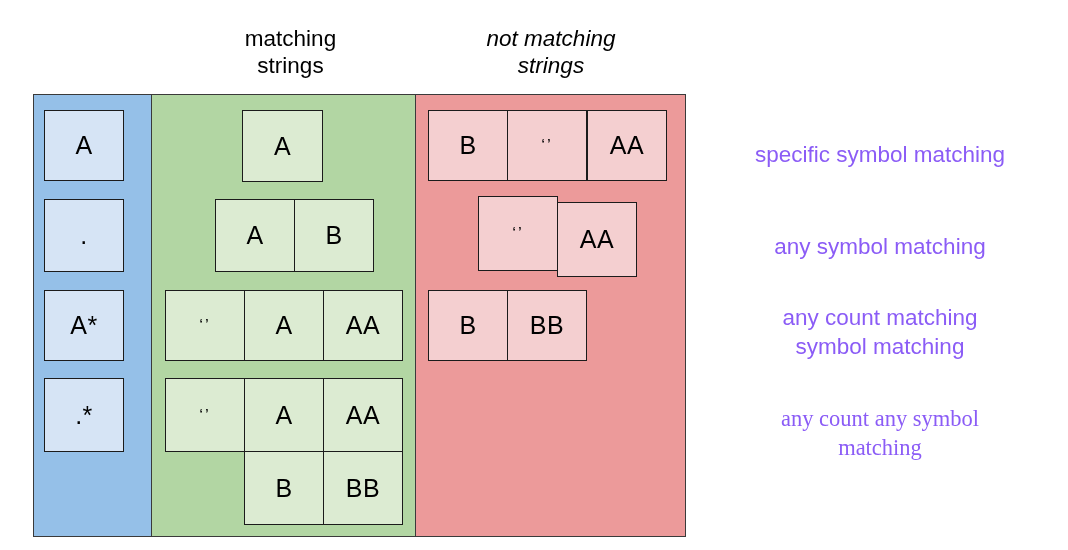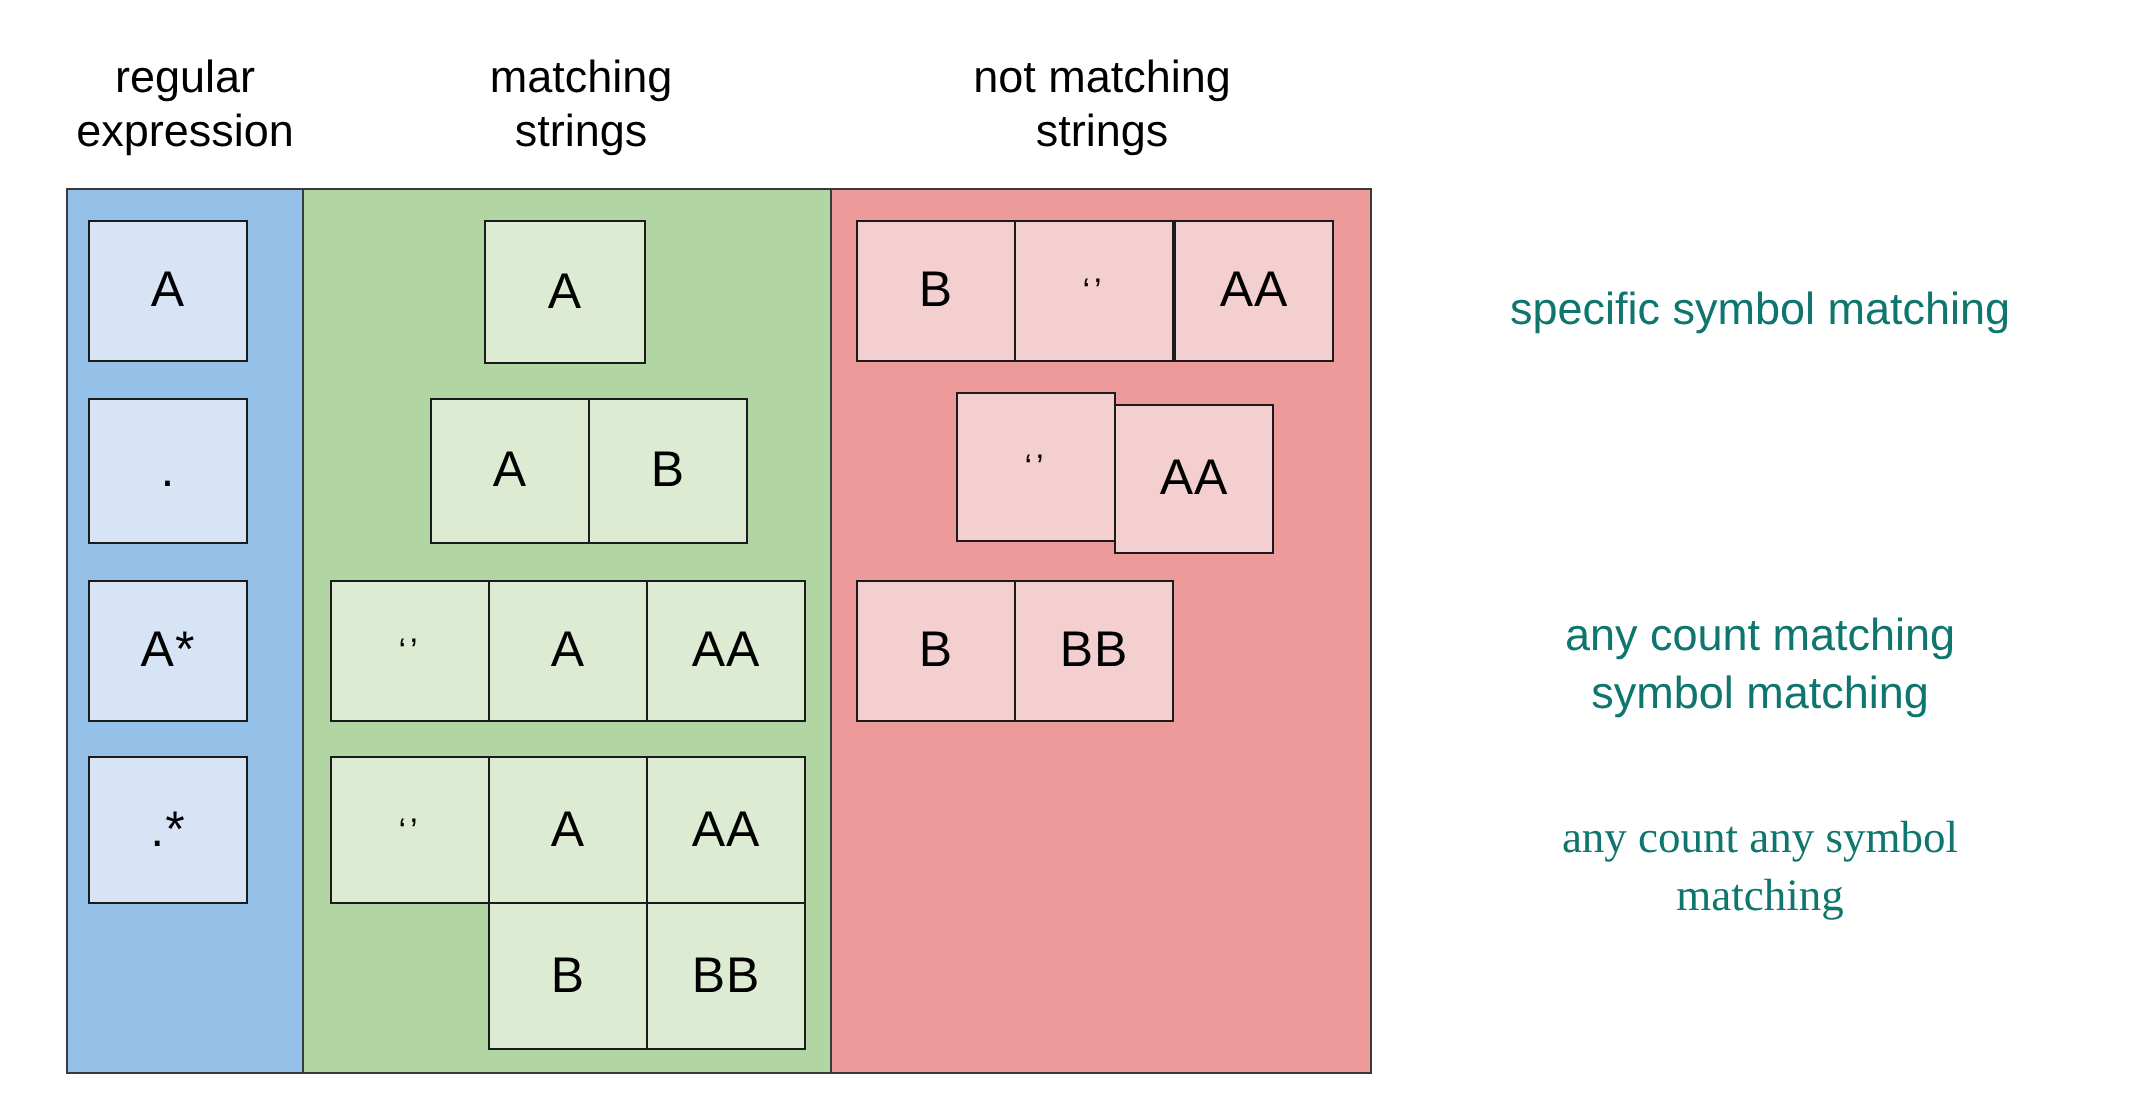--- a/index.html
+++ b/index.html
@@ -11,21 +11,21 @@
   #stage{position:relative;width:1068px;height:550px;}
 
   
   .hdr{
     position:absolute;text-align:center;
     font-size:22.5px;line-height:27px;color:#000;
     white-space:pre-line;
   }
   #hdr-regex{left:10px;  top:25px; width:165px;}
   #hdr-match{left:178px; top:25px; width:225px;}
-  #hdr-nomatch{left:412px;top:25px; width:278px;}
+  #hdr-nomatch{left:412px;top:25px; width:278px;font-style:italic;}
 
   
   .band{position:absolute;top:94px;height:443px;border:1.6px solid #3a3a3a;box-sizing:border-box;}
   #band-blue {left:33px; width:119px; background:#95c0e8;}
   #band-green{left:151px;width:265px; background:#b2d6a3;}
   #band-red  {left:415px;width:271px; background:#ec9a9a;}
 
   
   .cell{
     position:absolute;box-sizing:border-box;
@@ -36,34 +36,32 @@
   }
   .cell.blue {background:#d6e4f5;}
   .cell.green{background:#dcebd2;}
   .cell.red  {background:#f4cfd0;}
   .cell.eps  {font-size:17px;letter-spacing:2px;}
 
   
   .desc{
     position:absolute;text-align:center;
     font-size:22.5px;line-height:29px;
-    white-space:pre-line;color:#0f766e;
+    white-space:pre-line;color:#8b5cf6;
   }
   #desc-0{left:700px;top:140px;width:360px;}
   #desc-1{left:700px;top:232px;width:360px;}
   #desc-2{left:700px;top:303px;width:360px;}
   #desc-3{left:700px;top:404px;width:360px;font-family:Liberation Serif, serif;}
 </style>
 </head>
 <body>
 
 <div id="stage">
 
-  <div class="hdr" id="hdr-regex">regular
-expression</div>
   <div class="hdr" id="hdr-match">matching
 strings</div>
   <div class="hdr" id="hdr-nomatch">not matching
 strings</div>
 
   <div class="band" id="band-blue"></div>
   <div class="band" id="band-green"></div>
   <div class="band" id="band-red"></div>
 
   <div class="cell blue" style="left:44px;top:110px;width:80px;height:71px;">A</div>
@@ -90,18 +88,19 @@
   <div class="cell red eps" style="left:507px;top:110px;width:80px;height:71px;">‘’</div>
   <div class="cell red" style="left:587px;top:110px;width:80px;height:71px;">AA</div>
 
   <div class="cell red eps" style="left:478px;top:196px;width:80px;height:75px;">‘’</div>
   <div class="cell red" style="left:557px;top:202px;width:80px;height:75px;">AA</div>
 
   <div class="cell red" style="left:428px;top:290px;width:80px;height:71px;">B</div>
   <div class="cell red" style="left:507px;top:290px;width:80px;height:71px;">BB</div>
 
   <div class="desc" id="desc-0">specific symbol matching</div>
+  <div class="desc" id="desc-1">any symbol matching</div>
   <div class="desc" id="desc-2">any count matching
 symbol matching</div>
   <div class="desc" id="desc-3">any count any symbol
 matching</div>
 
 </div>
 
 </body></html>

